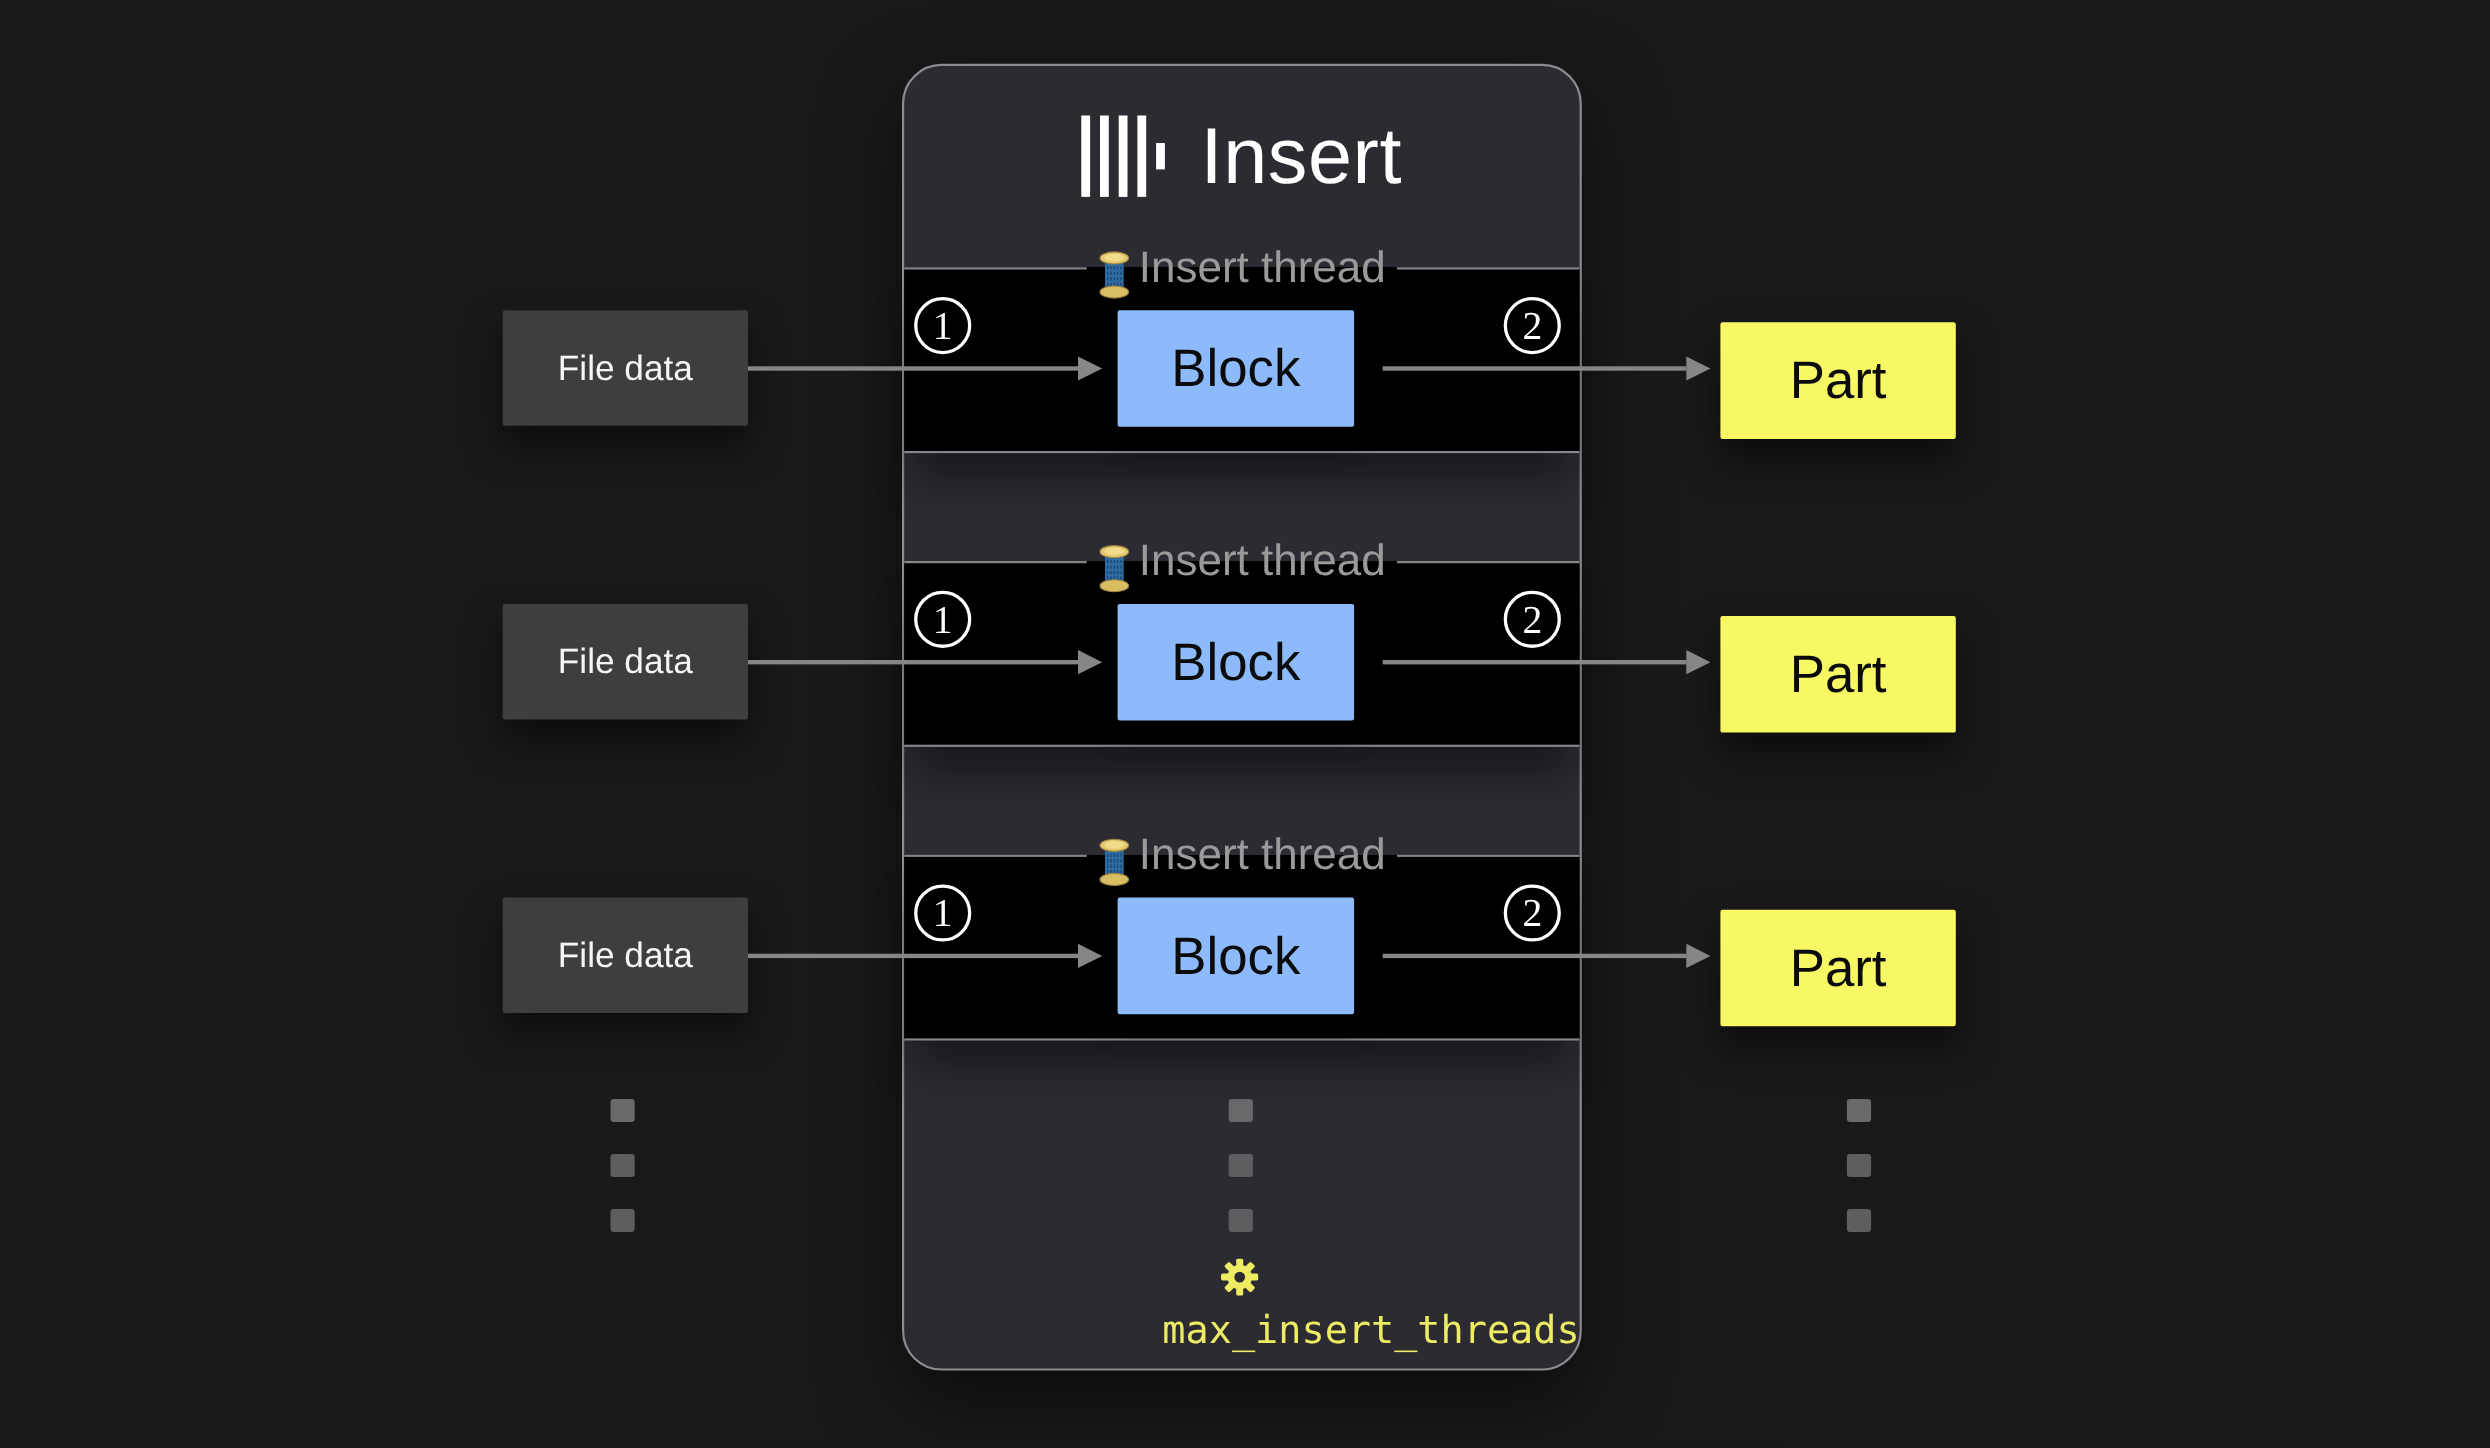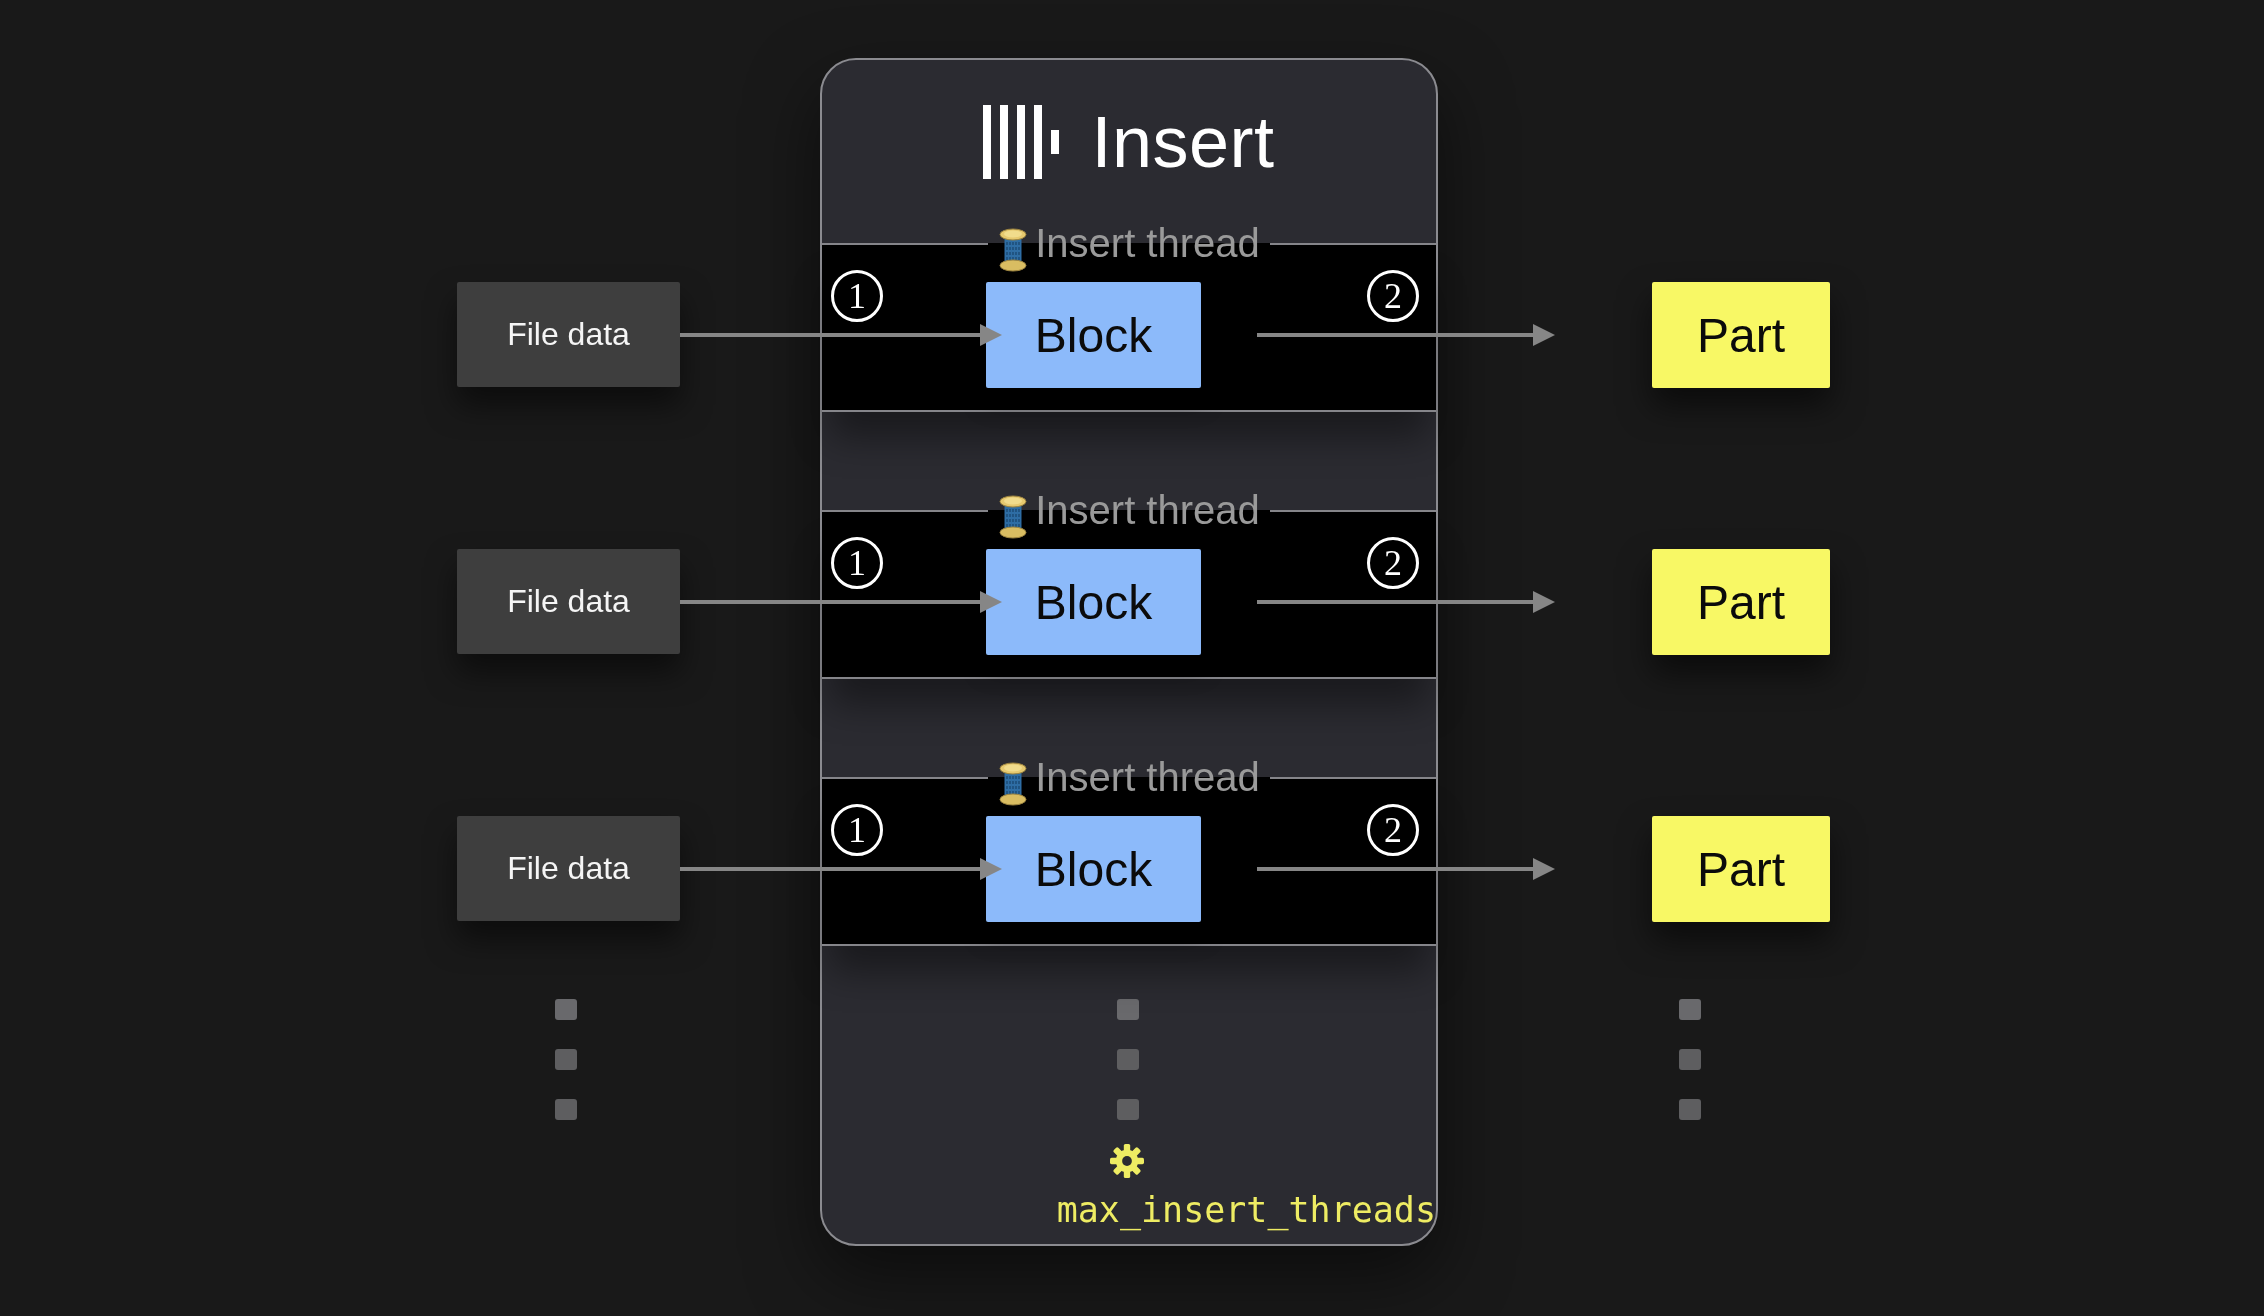--- a/index.html
+++ b/index.html
@@ -85,24 +85,24 @@
   }
   .step-in{left:831px;}
   .step-out{left:1367px;}
   .node{
     position:absolute; top:39px; height:106px;
     display:flex; align-items:center; justify-content:center;
     font-size:48px; border-radius:2px;
   }
   .file-box{left:457px; width:223px; height:105px; background:var(--file-bg);
     color:#f5f5f5; font-size:32px; box-shadow:0 18px 30px rgba(0,0,0,.5);}
-  .block-box{left:986px; width:215px; background:var(--block-bg); color:#0b0b0b;
+  .block-box{left:1016px; width:215px; background:var(--block-bg); color:#0b0b0b;
     box-shadow:0 14px 24px rgba(0,0,0,.35);}
-  .part-box{left:1652px; width:178px; background:var(--part-bg); color:#0b0b0b;
-    box-shadow:0 18px 32px rgba(0,0,0,.55);}
+  .part-box{left:1564px; width:214px; background:var(--part-bg); color:#0b0b0b;
+    box-shadow:0 18px 32px rgba(0,0,0,.55);margin-top:11px;}
   .arrow-line{position:absolute; top:90px; height:4px; background:var(--arrow-gray);}
   .arrow-head{position:absolute; top:81px; width:0; height:0;
     border-top:11px solid transparent; border-bottom:11px solid transparent;
     border-left:22px solid var(--arrow-gray);}
   .a1-line{left:680px; width:300px;}
   .a1-head{left:980px;}
   .a2-line{left:1257px; width:276px;}
   .a2-head{left:1533px;}
 </style>
 </head>

